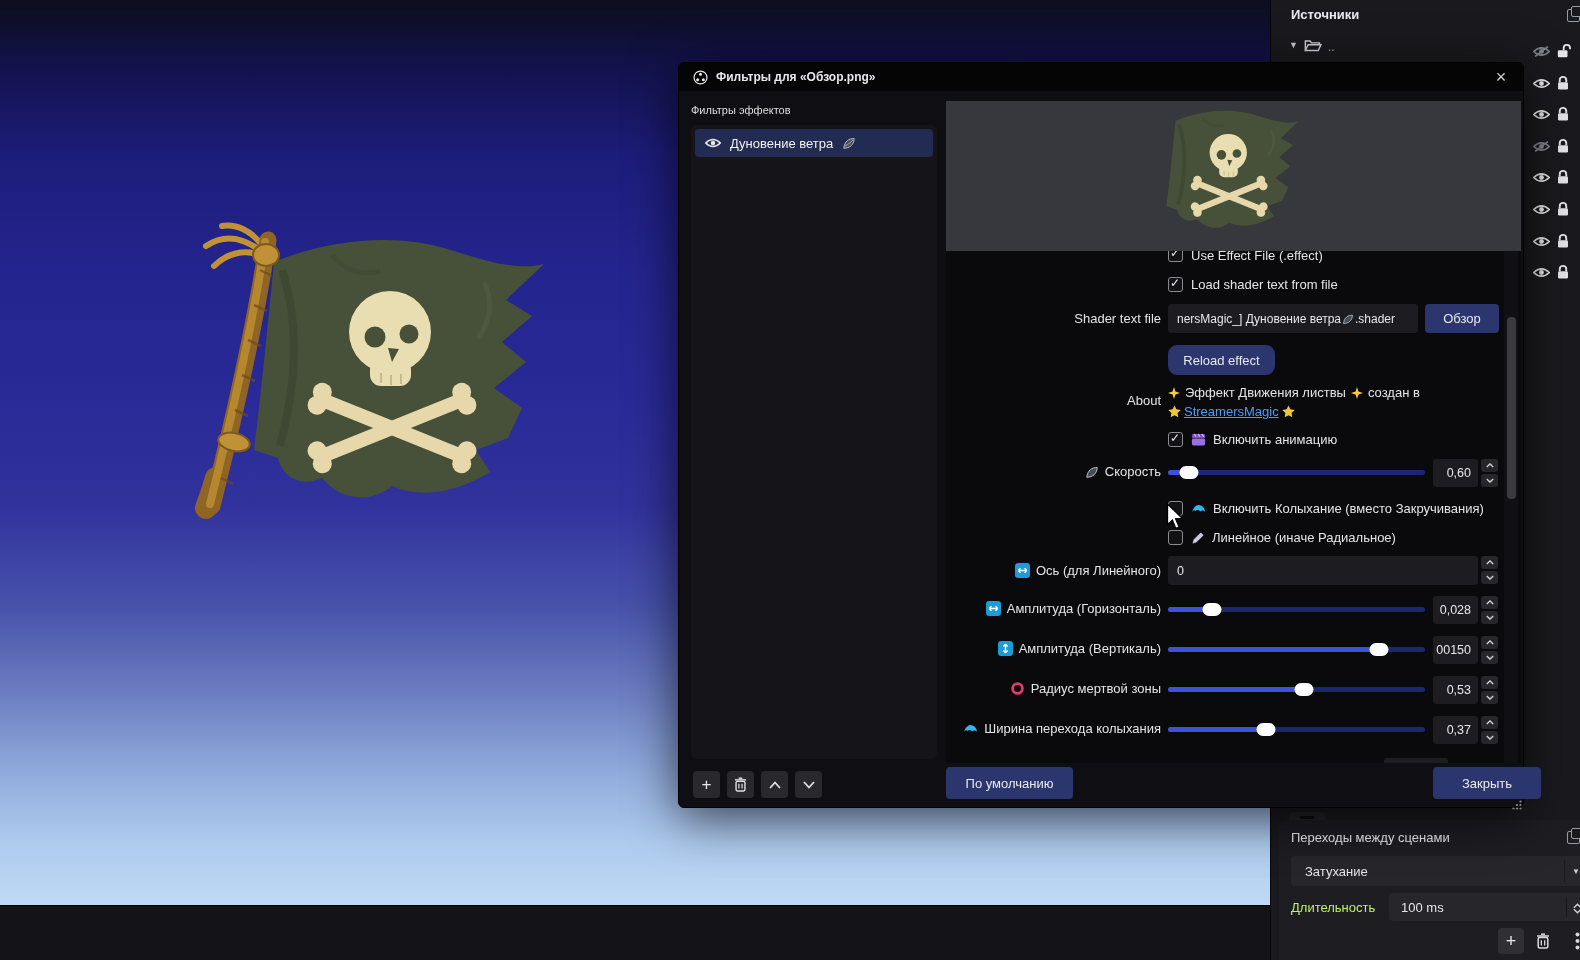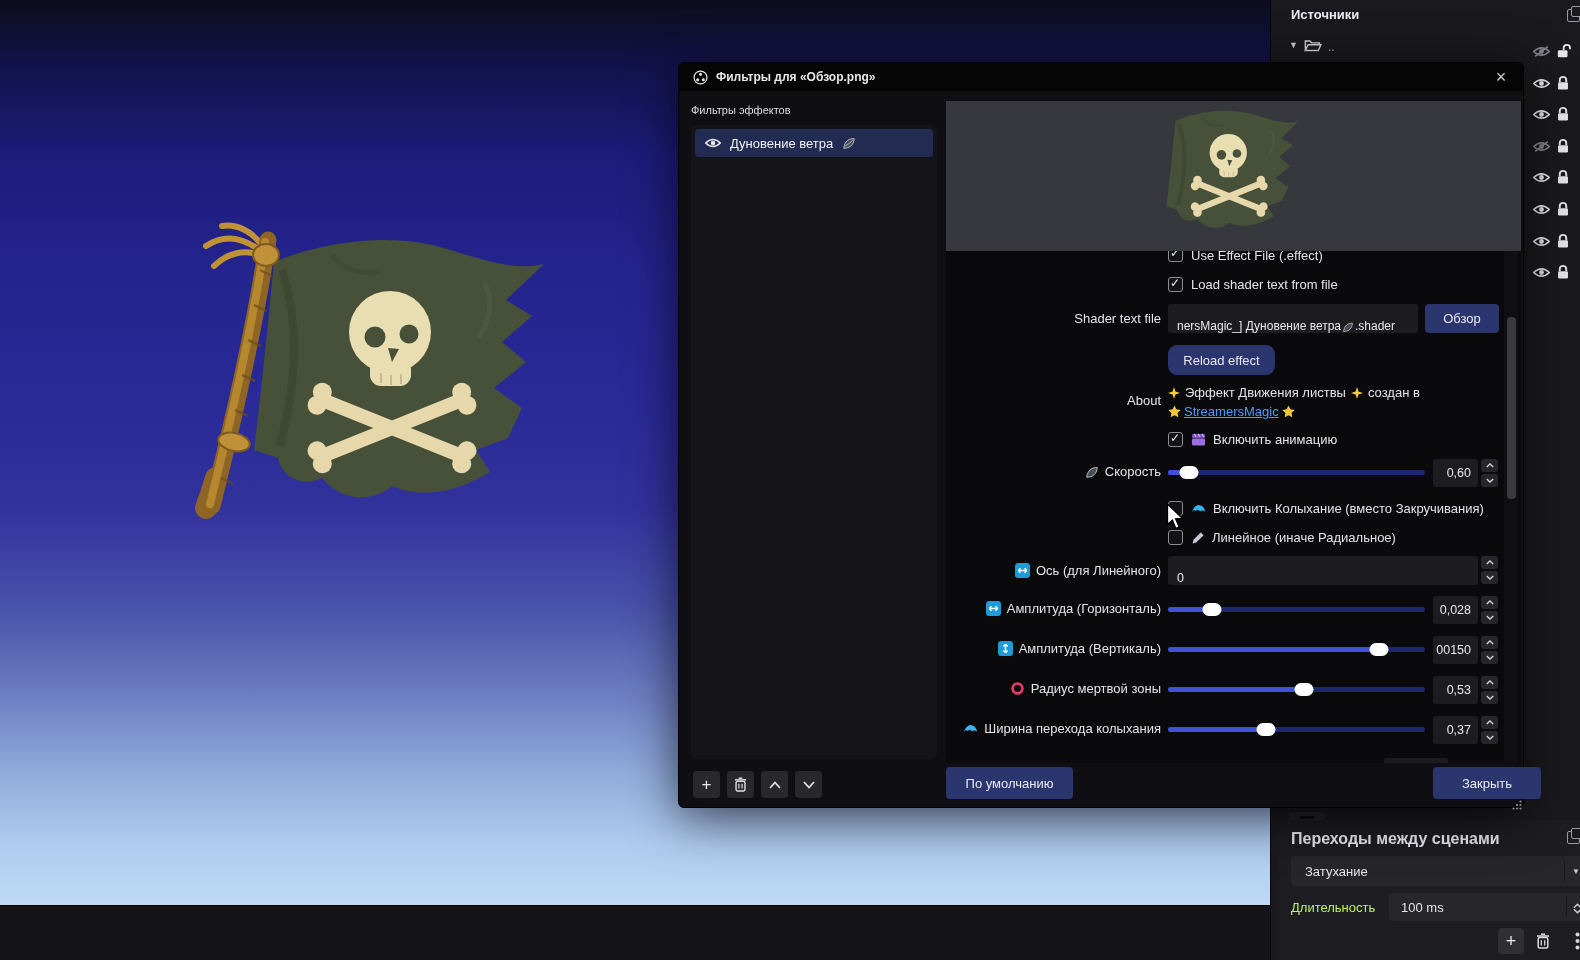--- a/index.html
+++ b/index.html
@@ -37,21 +37,21 @@
     display:flex;align-items:center;justify-content:center;color:#e6e6ea;font-size:17px;}
   .navy-btn{background:#2b356e;color:#e9e9ee;border-radius:4px;font-size:13px;display:flex;align-items:center;justify-content:center;position:absolute;}
   #preview{position:absolute;left:267px;top:38px;width:575px;height:150px;background:#36383d;}
   #settings{position:absolute;left:267px;top:188px;width:575px;height:512px;background:#0a0a0d;overflow:hidden;}
   .lblrow{position:absolute;left:0;width:215px;display:flex;justify-content:flex-end;align-items:center;gap:6px;
     color:#e4e4e8;font-size:13px;white-space:nowrap;}
   .checkbox{position:absolute;width:15px;height:15px;border:1.4px solid #8b8b92;border-radius:3px;background:#121215;box-sizing:border-box;}
   .checkbox.checked:after{content:"✓";position:absolute;left:1px;top:-2px;color:#e8e8ec;font-size:12px;}
   .cb-label{position:absolute;color:#e4e4e8;font-size:13px;white-space:nowrap;display:flex;align-items:center;gap:7px;}
   .text-input{position:absolute;height:29px;background:#1c1c21;border-radius:3px;color:#e8e8ec;font-size:12px;
-    display:flex;align-items:flex-end;padding:0 9px;box-sizing:border-box;white-space:nowrap;overflow:hidden;}
+    display:flex;align-items:center;padding:0 9px;box-sizing:border-box;white-space:nowrap;overflow:hidden;}
   .val-box{position:absolute;width:45px;height:28px;background:#1c1c21;border-radius:3px;color:#e8e8ec;font-size:12.5px;
     display:flex;align-items:center;justify-content:flex-end;padding-right:7px;box-sizing:border-box;}
   .spin{position:absolute;width:17px;height:28px;display:flex;flex-direction:column;gap:2px;}
   .spin .sp{flex:1;background:#26262b;border-radius:3px;display:flex;align-items:center;justify-content:center;}
   .slider-track{position:absolute;width:257px;height:5px;border-radius:2.5px;background:#1d2670;}
   .slider-fill{position:absolute;left:0;top:0;height:5px;border-radius:2.5px;background:#3f51d6;}
   .slider-handle{position:absolute;top:-4px;width:19px;height:13px;border-radius:6.5px;background:#fff;transform:translateX(-50%);}
   .link{color:#4f9cf7;text-decoration:underline;}
   #scrollbar{position:absolute;left:558px;top:0;width:14px;height:512px;background:#101014;}
   #scroll-thumb{position:absolute;left:3px;top:66px;width:9px;height:182px;background:#3a3a3f;border-radius:4px;}
@@ -210,21 +210,21 @@
               <rect x="1.2" y="8" width="11.6" height="8.6" rx="1.6" fill="#e6e6ea"></rect>
             </svg></span>
         </div>
       </div>
 
     <div style="position:absolute;left:18px;top:812px;width:36px;height:10px;background:#222228;border-radius:4px 4px 0 0;">
       <div style="position:absolute;left:11px;top:4px;width:14px;height:3px;background:#0c0c0f;"></div>
     </div>
 
     <div id="transitions">
-      <span style="position:absolute;left:12px;top:10px;font-weight:700;font-size:16px;color:#eceaf0;">Переходы между сценами</span>
+      <span style="position:absolute;left:12px;top:10px;font-weight:400;font-size:13px;color:#eceaf0;">Переходы между сценами</span>
       <span class="popout" style="left:288px;top:11px;"></span>
 
       <div class="dd" style="left:12px;top:36px;width:298px;height:30px;padding:0 14px;">
         <span>Затухание</span>
         <span class="vdiv" style="right:24px;"></span>
         <span style="position:absolute;right:9px;font-size:8px;color:#d0d0d5;">▼</span>
       </div>
 
       <span style="position:absolute;left:12px;top:80px;font-size:13px;color:#bef264;">Длительность</span>
       <div class="dd" style="left:110px;top:73px;width:200px;height:28px;padding:0 12px;">

